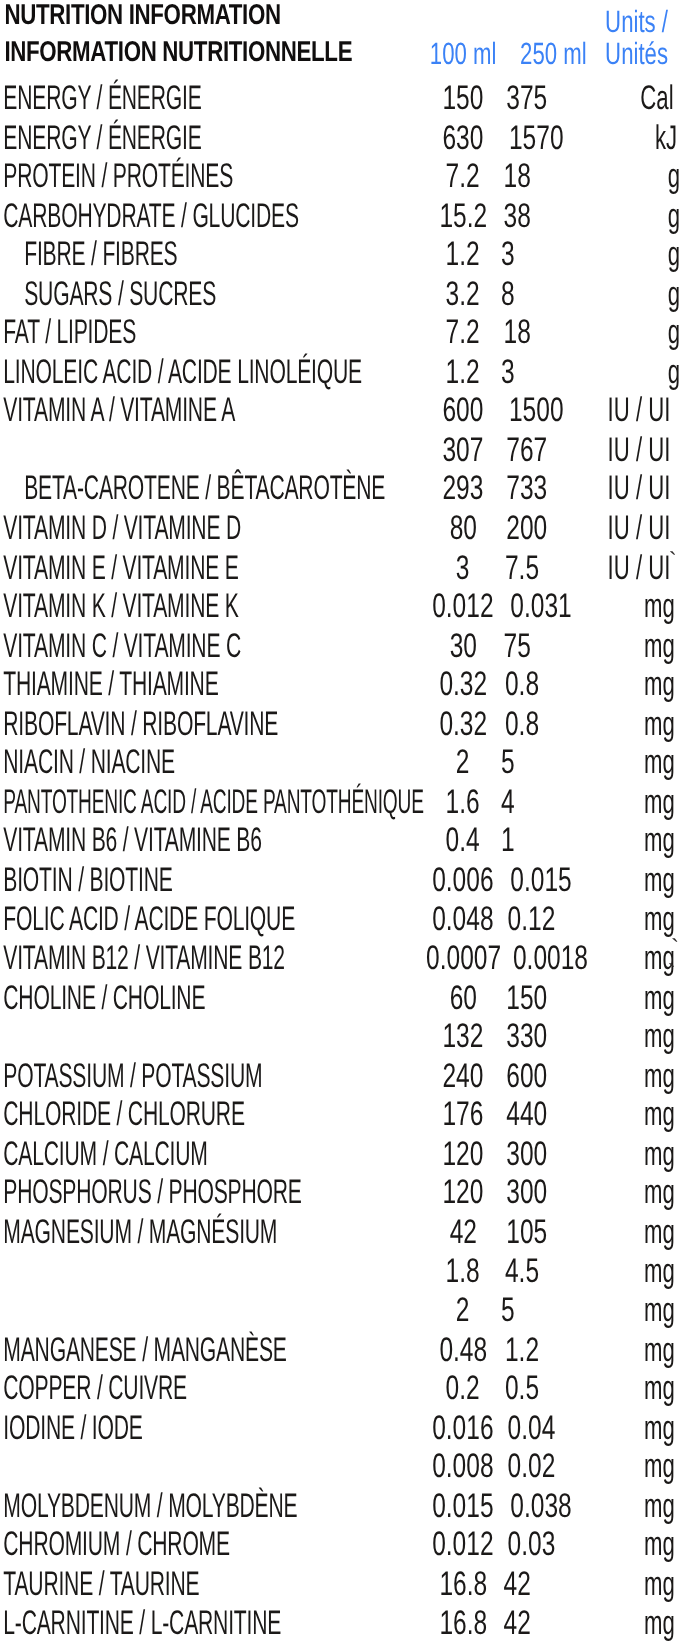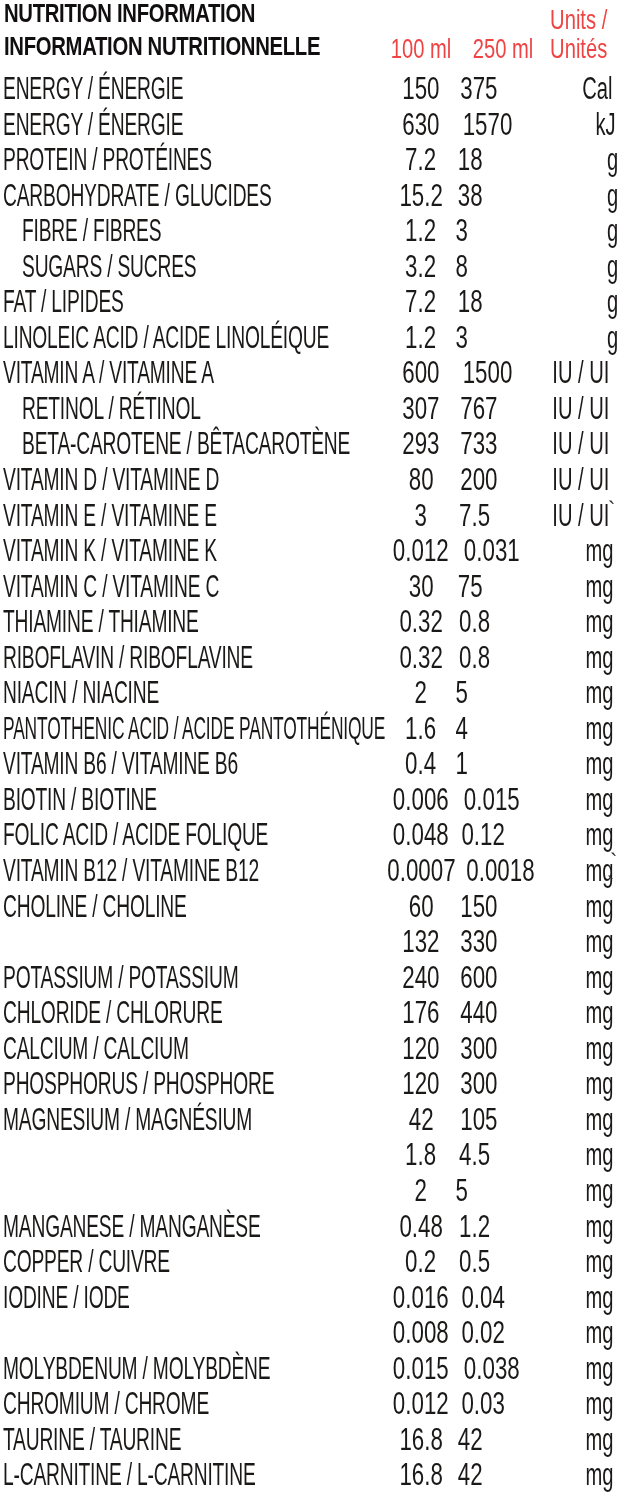--- a/index.html
+++ b/index.html
@@ -20,21 +20,21 @@
     color:#100e0e; letter-spacing:-0.015em;
   }
   #title1 { top:0px; }
   #title2 { top:33px; }
   .title-line .cond { transform:scaleX(0.78); transform-origin:0 50%; }
 
   
   .colhead {
     position:absolute; text-align:center;
     font-size:28px; line-height:28px; font-weight:400;
-    color:#ef4444;
+    color:#3b82f6;
   }
   .colhead .cond { transform:scaleX(0.72); transform-origin:50% 50%; }
   #units-l1 { left:537px; width:84px; top:6px; }
   #col-100  { left:371px; width:100px; top:35px; }
   #col-250  { left:453px; width:100px; top:35px; }
   #units-l2 { left:537px; width:84px; top:35px; }
 
   
   #table-body { position:absolute; top:71px; left:0; width:621px; }
   .row { position:relative; height:35.55px; line-height:35.55px; font-size:31px; }
@@ -212,23 +212,20 @@
     </div>
     <div class="cell v250">
       <span class="cond num">1500</span>
     </div>
     <div class="cell unit">
       <span class="cond unit-text">IU / UI</span>
     </div>
   </div>
 
   <div class="row">
-    <div class="cell label indent">
-      <span class="cond label-text">RETINOL / RÉTINOL</span>
-    </div>
     <div class="cell v100">
       <span class="cond num">307</span>
     </div>
     <div class="cell v250">
       <span class="cond num">767</span>
     </div>
     <div class="cell unit">
       <span class="cond unit-text">IU / UI</span>
     </div>
   </div>

